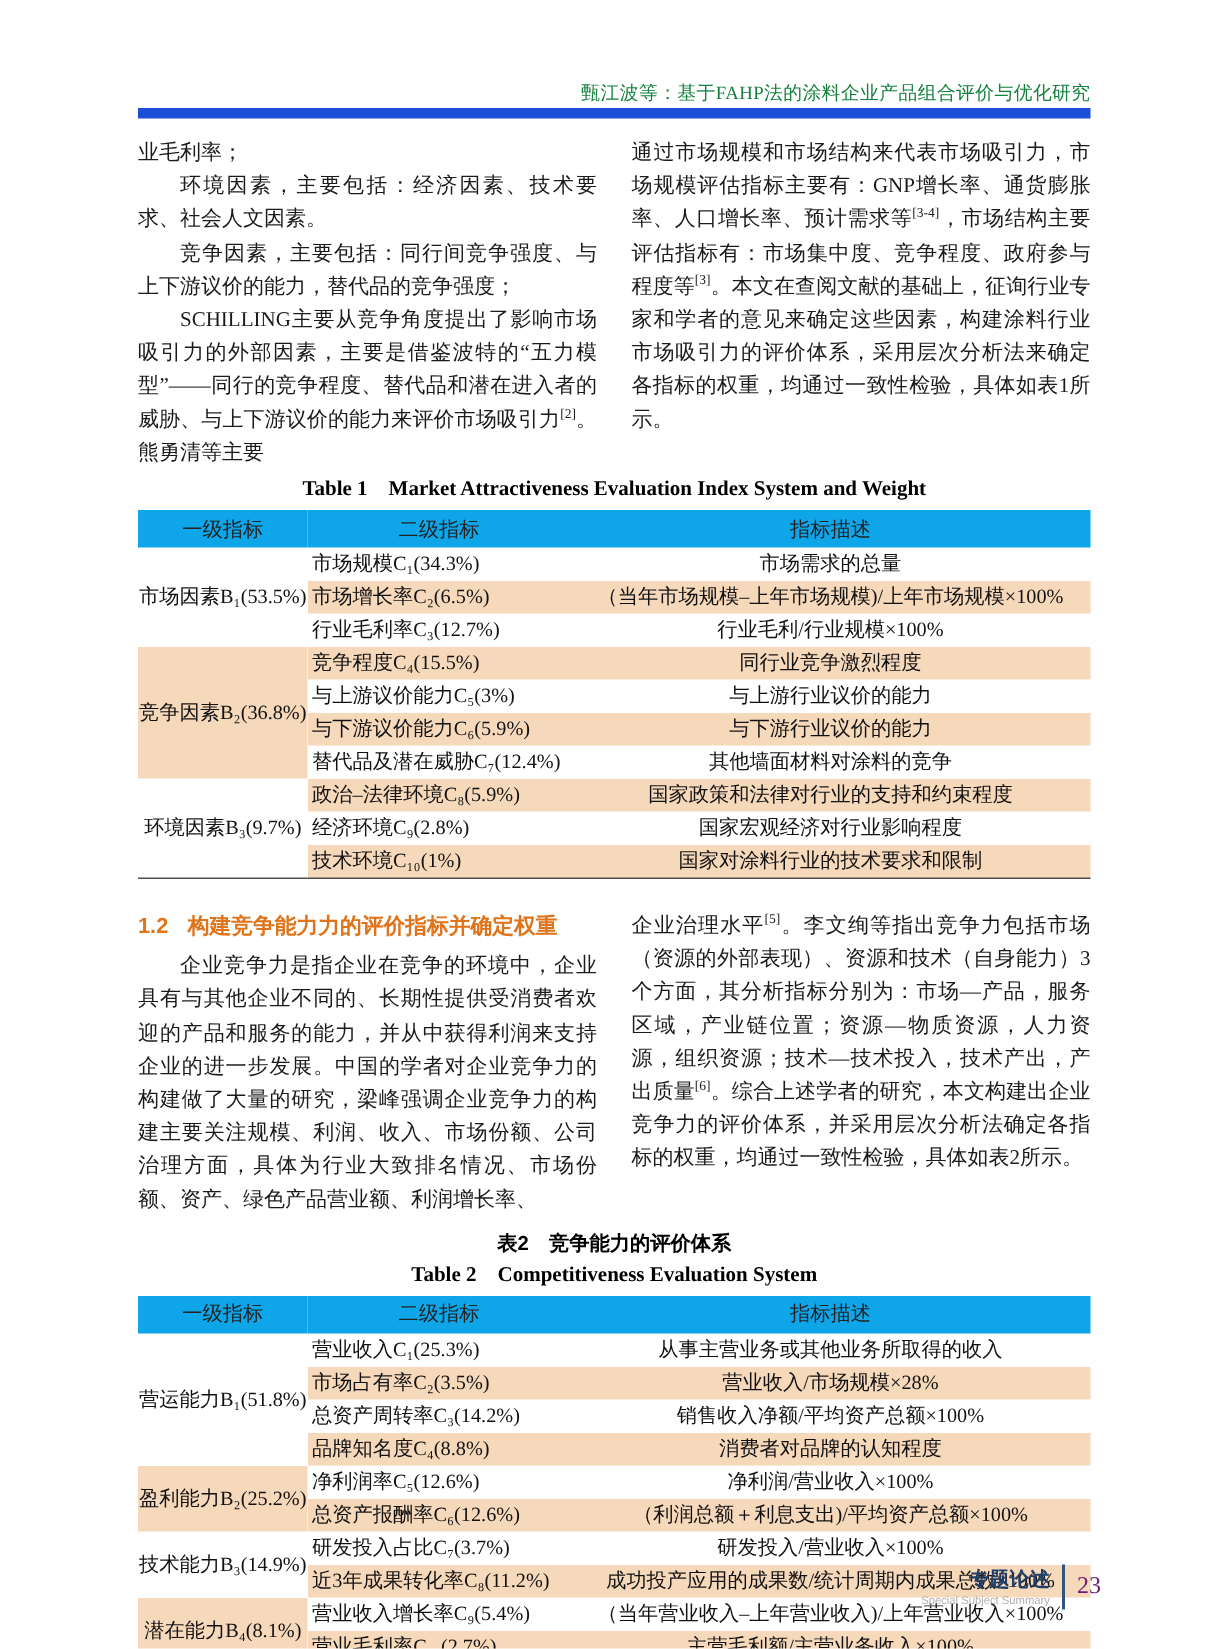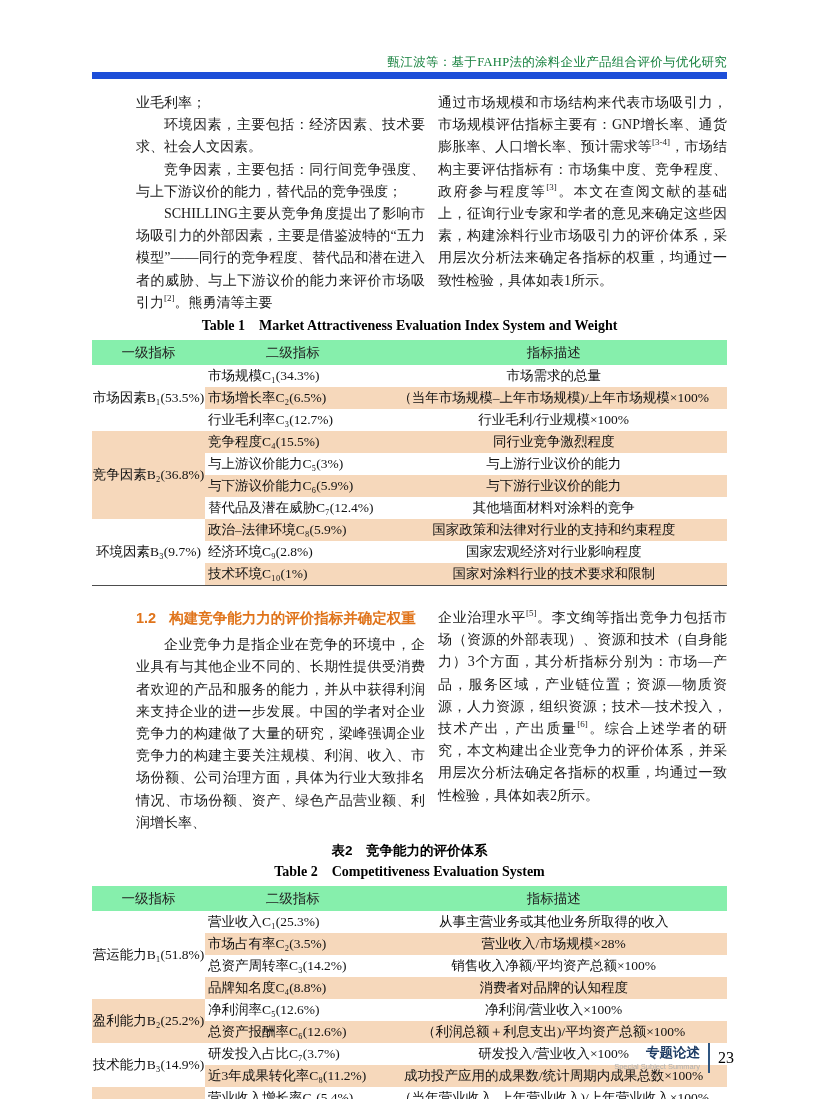--- a/index.html
+++ b/index.html
@@ -4,53 +4,53 @@
 <style>
   html,body{margin:0;padding:0;background:#ffffff;}
   body{width:816px;height:1099px;overflow:hidden;
        font-family:"Liberation Serif","DejaVu Serif","DejaVu Sans",serif;color:#1a1a1a;}
   .page{box-sizing:border-box;width:816px;height:1099px;position:relative;
         padding:54px 89px 0 92px;}
   
   .running-header{text-align:right;font-size:12.5px;color:#15803d;
         padding-bottom:1px;border-bottom:7px solid #1d4ed8;letter-spacing:.3px;}
   
-  .two-col{display:flex;gap:13px;margin-top:13px;margin-left:44px;}
+  .two-col{display:flex;gap:23px;margin-top:13px;}
   .col{flex:1;min-width:0;font-size:14px;line-height:22.2px;text-align:justify;}
   .col p{margin:0;}
   .col p.indent{text-indent:2em;}
   sup{font-size:9px;line-height:0;}
   
   .sec-heading{font-family:"Liberation Sans","DejaVu Sans",sans-serif;
         color:#e0741b;font-size:14.5px;font-weight:bold;margin:0 0 5px 0;line-height:22.2px;}
   .sec-heading .num{margin-right:13px;}
   
   .tbl-caption-zh{text-align:center;font-family:"Liberation Sans","DejaVu Sans",sans-serif;
         font-weight:bold;font-size:13.5px;margin-top:8px;color:#000;}
   .tbl-caption-en{text-align:center;font-weight:bold;font-size:14px;margin-top:3px;color:#000;}
   
   table{width:100%;border-collapse:collapse;margin-top:5px;
         border-bottom:1.5px solid #4d4d4d;table-layout:fixed;}
-  th{background:#86efac;font-weight:normal;font-size:13.5px;height:25px;
+  th{background:#0ea5e9;font-weight:normal;font-size:13.5px;height:25px;
         color:#222;padding:0;}
   th.h1{width:17.8%;} th.h2{width:27.6%;}
   td{font-size:13.5px;height:22px;padding:0;color:#111;overflow:hidden;white-space:nowrap;}
   td.c1{text-align:center;}
   td.c2{text-align:left;padding-left:3px;}
   td.c3{text-align:center;}
   .shade{background:#f6d8bb;margin-top:35px;}
   
   .page-footer{position:absolute;right:82px;bottom:26px;display:flex;align-items:center;}
   .f-text{text-align:right;margin-right:8px;}
   .f-zh{font-family:"Liberation Sans","DejaVu Sans",sans-serif;font-weight:bold;
         color:#203e66;font-size:13.5px;line-height:15px;}
   .f-en{color:#b0b0b0;font-size:7.5px;font-family:"Liberation Sans","DejaVu Sans",sans-serif;
         margin-top:2px;}
   .f-bar{width:2px;height:30px;background:#2f5580;margin-right:8px;}
-  .f-page{color:#000000;font-size:16px;}
+  .f-page{color:#701a75;font-size:16px;}
 </style>
 </head>
 <body>
 
 <div class="page">
 
   <div class="running-header">
     <span>甄江波等：基于FAHP法的涂料企业产品组合评价与优化研究</span>
   </div>
 

